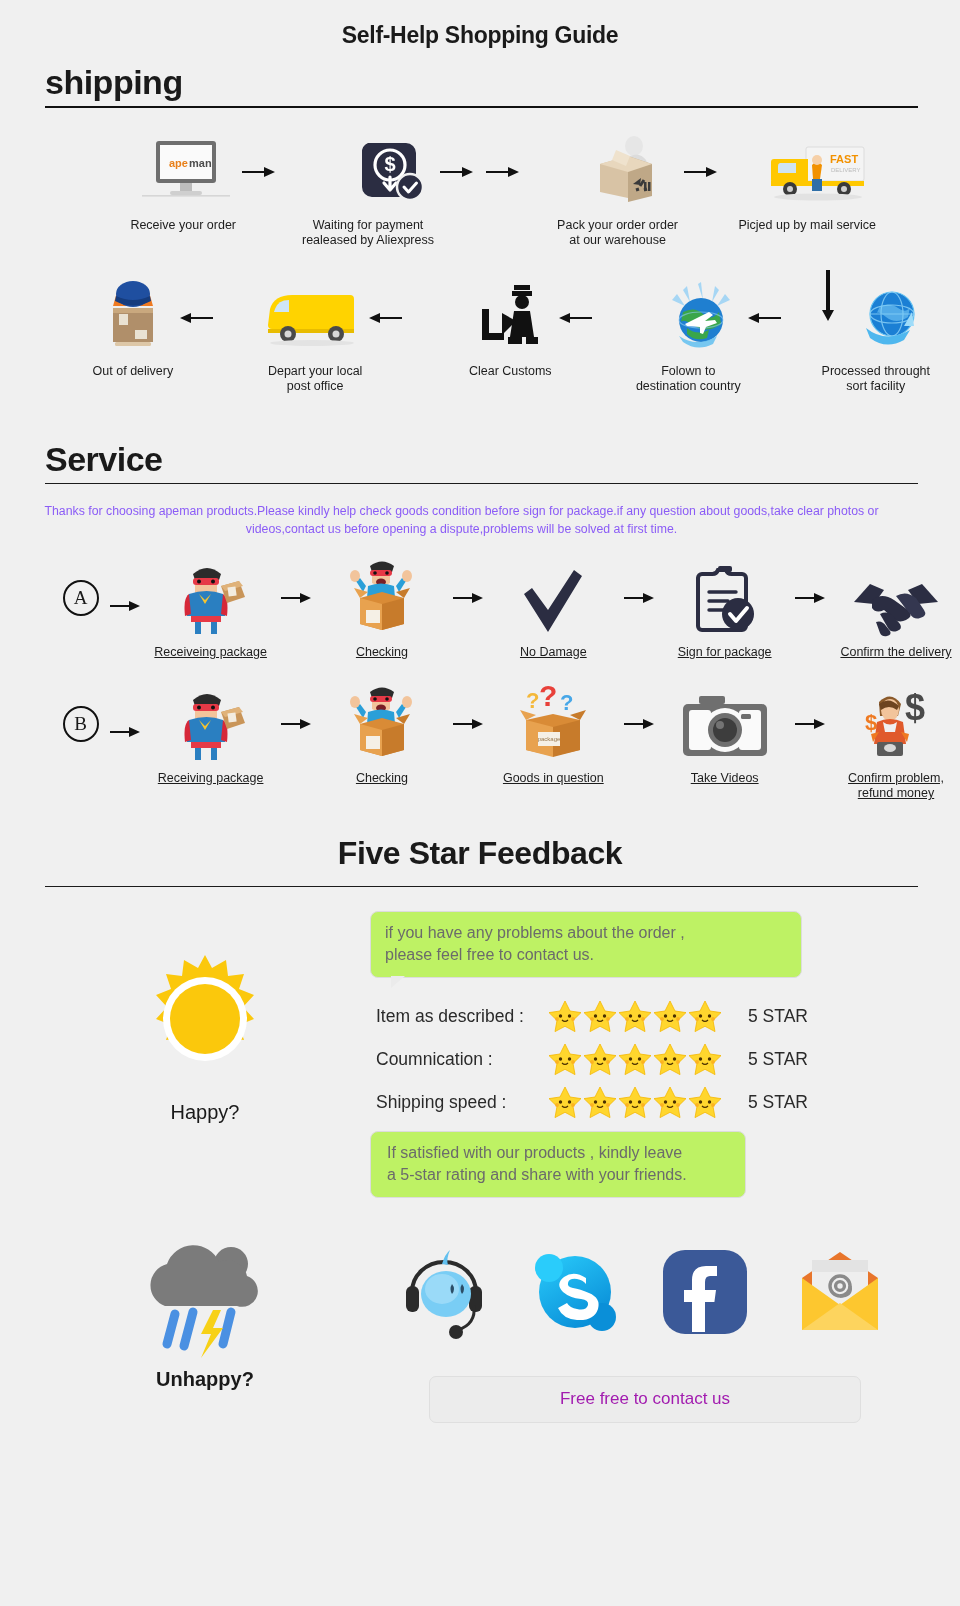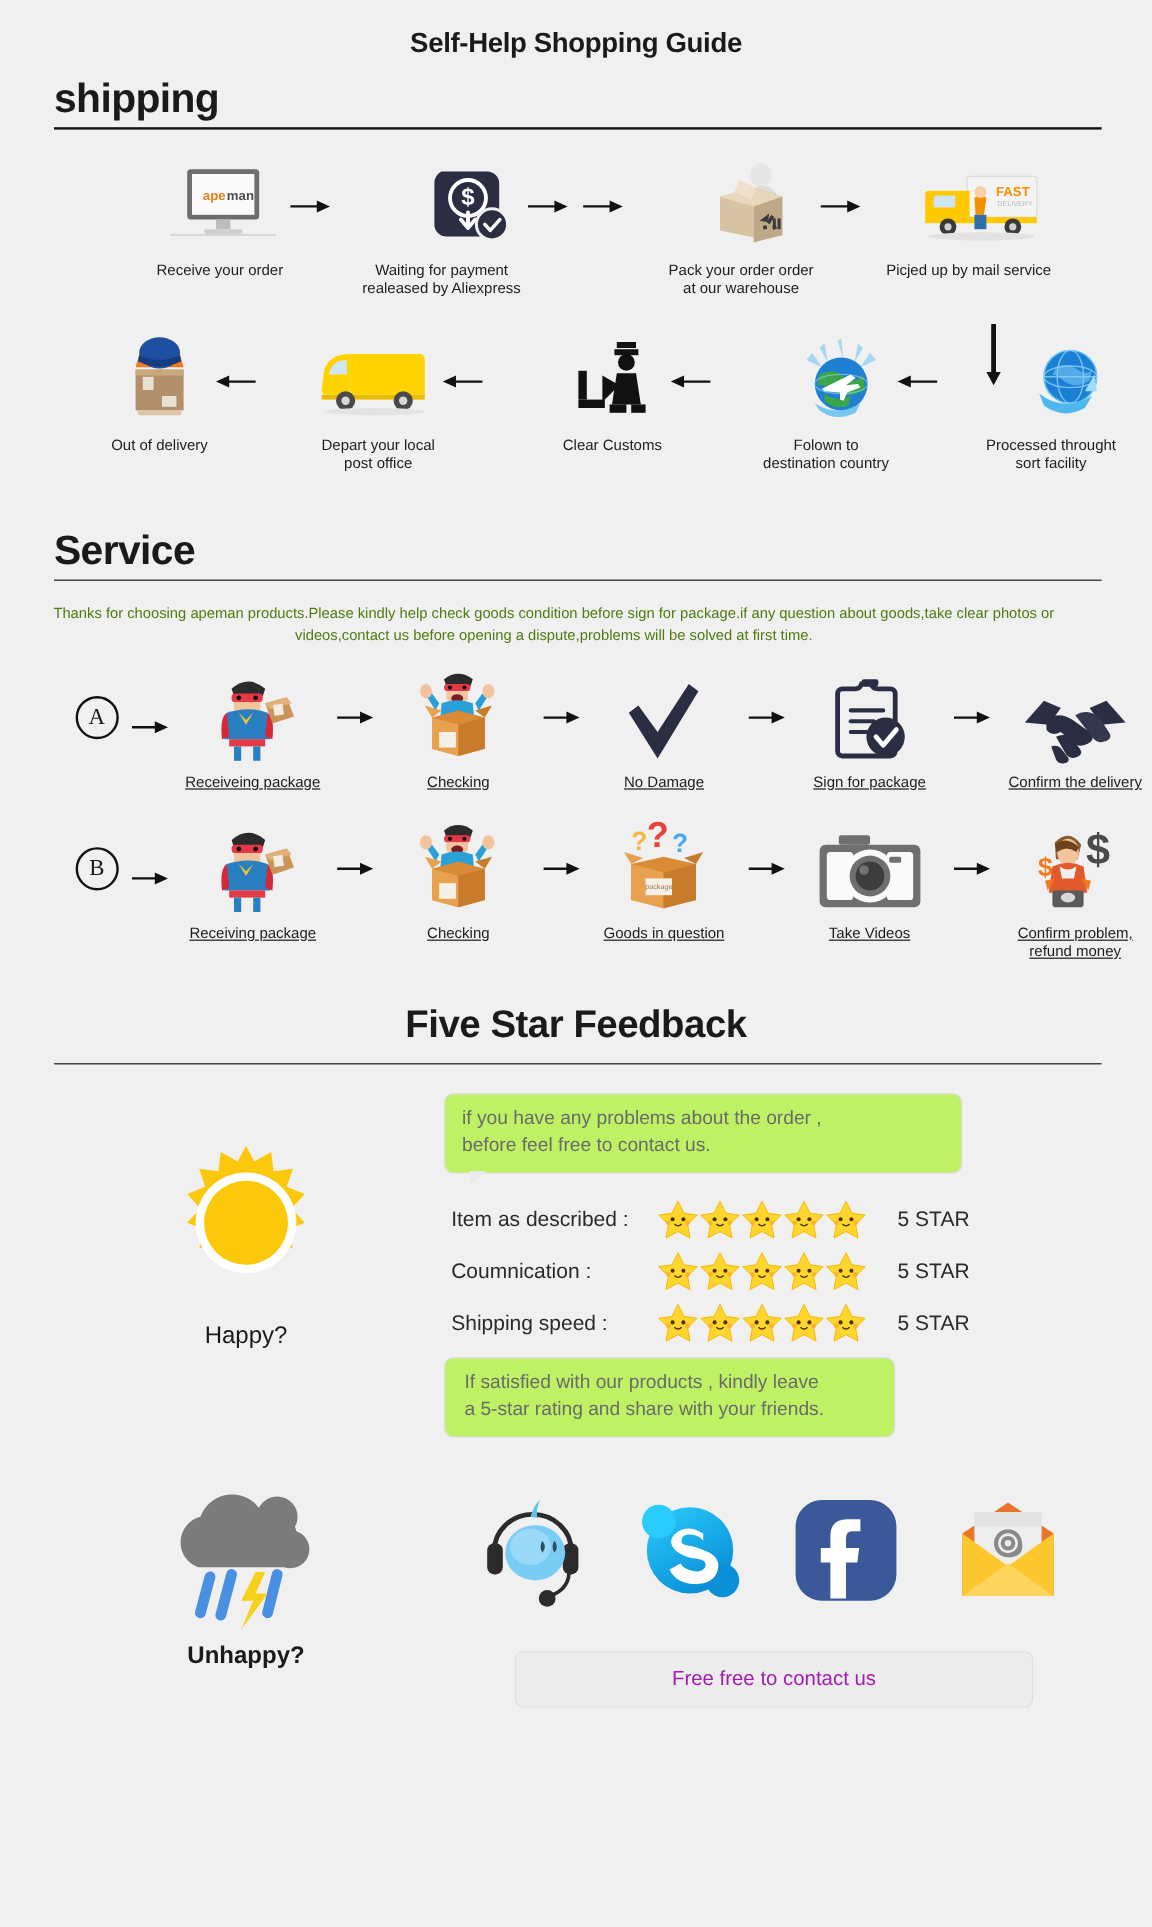--- a/index.html
+++ b/index.html
@@ -89,21 +89,21 @@
     width: 40px;
     height: 52px;
   }
 
   
   .service-text {
     margin: 18px 62px 0 25px;
     font-size: 12.3px;
     line-height: 18px;
     text-align:center;
-    color:#4d7c0f;
+    color:#8b5cf6;
   }
 
   
   .svc-row {
     display:flex;
     align-items:flex-start;
     justify-content:flex-start;
     margin: 22px 0 0 58px;
   }
   .svc-badge {
@@ -725,21 +725,21 @@
           <circle cx="66" cy="66" r="42" fill="#ffffff"></circle>
           <circle cx="66" cy="66" r="35" fill="#FBC80C"></circle>
         </svg>
       </div>
       <div class="cap">Happy?</div>
     </div>
 
     <div class="fb-right">
       <div class="bubble tail">
         <span>if you have any problems about the order ,</span><br>
-        <span>before feel free to contact us.</span>
+        <span>please feel free to contact us.</span>
       </div>
 
       <div class="rating-table">
 
         <div class="rating-row">
           <div class="rating-label">Item as described :</div>
           <div class="stars">
             <svg width="34" height="33" viewBox="0 0 34 33">
                 <path d="M17 1 l5 10 11 1.6 -8 7.8 2 11.2 -10 -5.3 -10 5.3 2 -11.2 -8 -7.8 11 -1.6 z" fill="#FFD62E" stroke="#F5B700" stroke-width="0.8"></path>
                 <circle cx="12.5" cy="16" r="1.7" fill="#4a3000"></circle>

